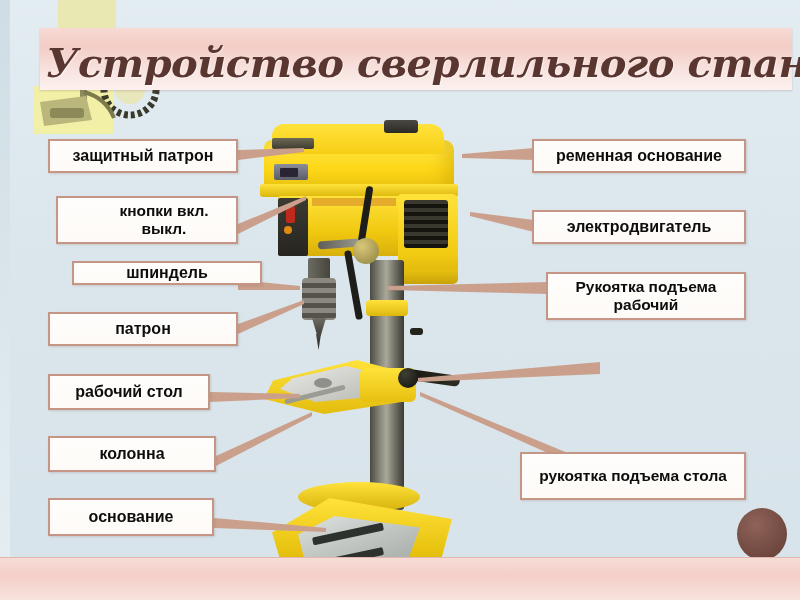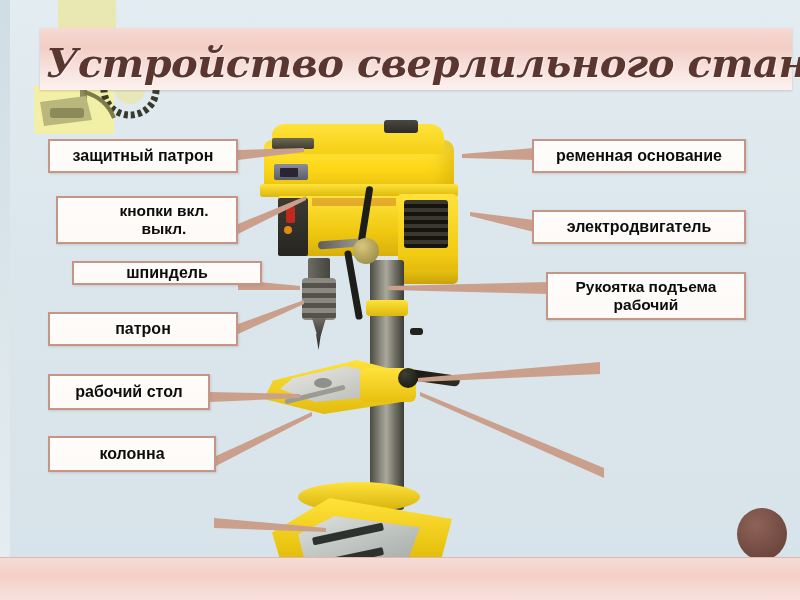--- a/index.html
+++ b/index.html
@@ -227,25 +227,27 @@
   <div class="label-box small" style="left:56px;top:196px;width:182px;height:48px;padding-left:40px;">кнопки вкл. выкл.</div>
 
   <div class="label-box" style="left:40px;top:261px;width:190px;height:24px;margin-left:32px;">шпиндель</div>
 
   <div class="label-box" style="left:48px;top:312px;width:190px;height:34px;">патрон</div>
 
   <div class="label-box" style="left:48px;top:374px;width:162px;height:36px;">рабочий стол</div>
 
   <div class="label-box" style="left:48px;top:436px;width:168px;height:36px;">колонна</div>
 
+  <div class="label-box" style="left:48px;top:498px;width:166px;height:38px;">основание</div>
 
   <div class="label-box" style="left:532px;top:139px;width:214px;height:34px;">ременная основание</div>
 
   <div class="label-box" style="left:532px;top:210px;width:214px;height:34px;">электродвигатель</div>
 
   <div class="label-box small" style="left:546px;top:272px;width:200px;height:48px;">Рукоятка подъема рабочий</div>
 
 
+  <div class="label-box small" style="left:520px;top:452px;width:226px;height:48px;">рукоятка подъема стола</div>
 
   <div class="deco-circle"></div>
   <div class="footer-band"></div>
 
 </div>
 
 </body></html>

